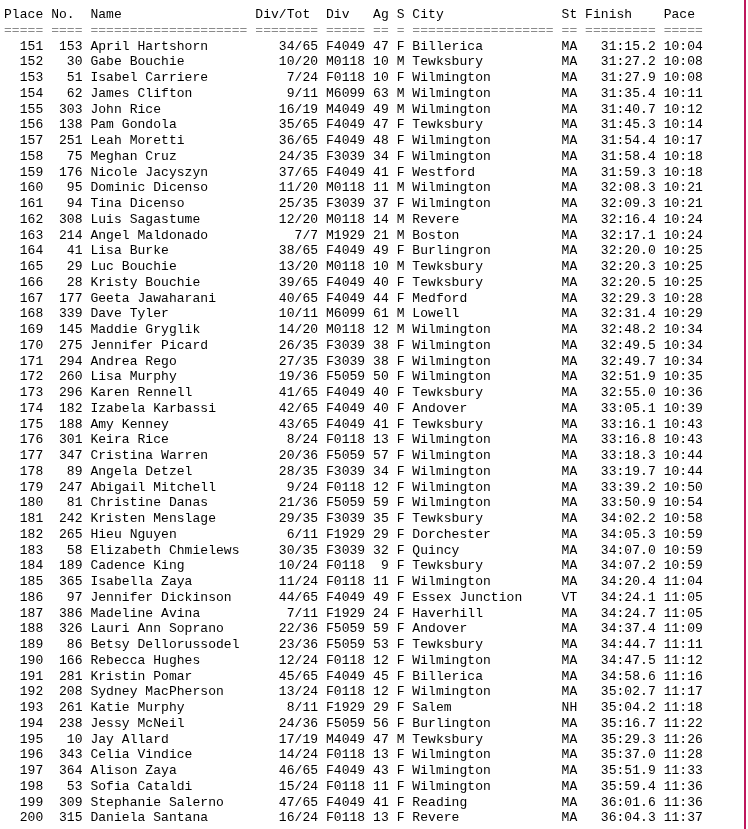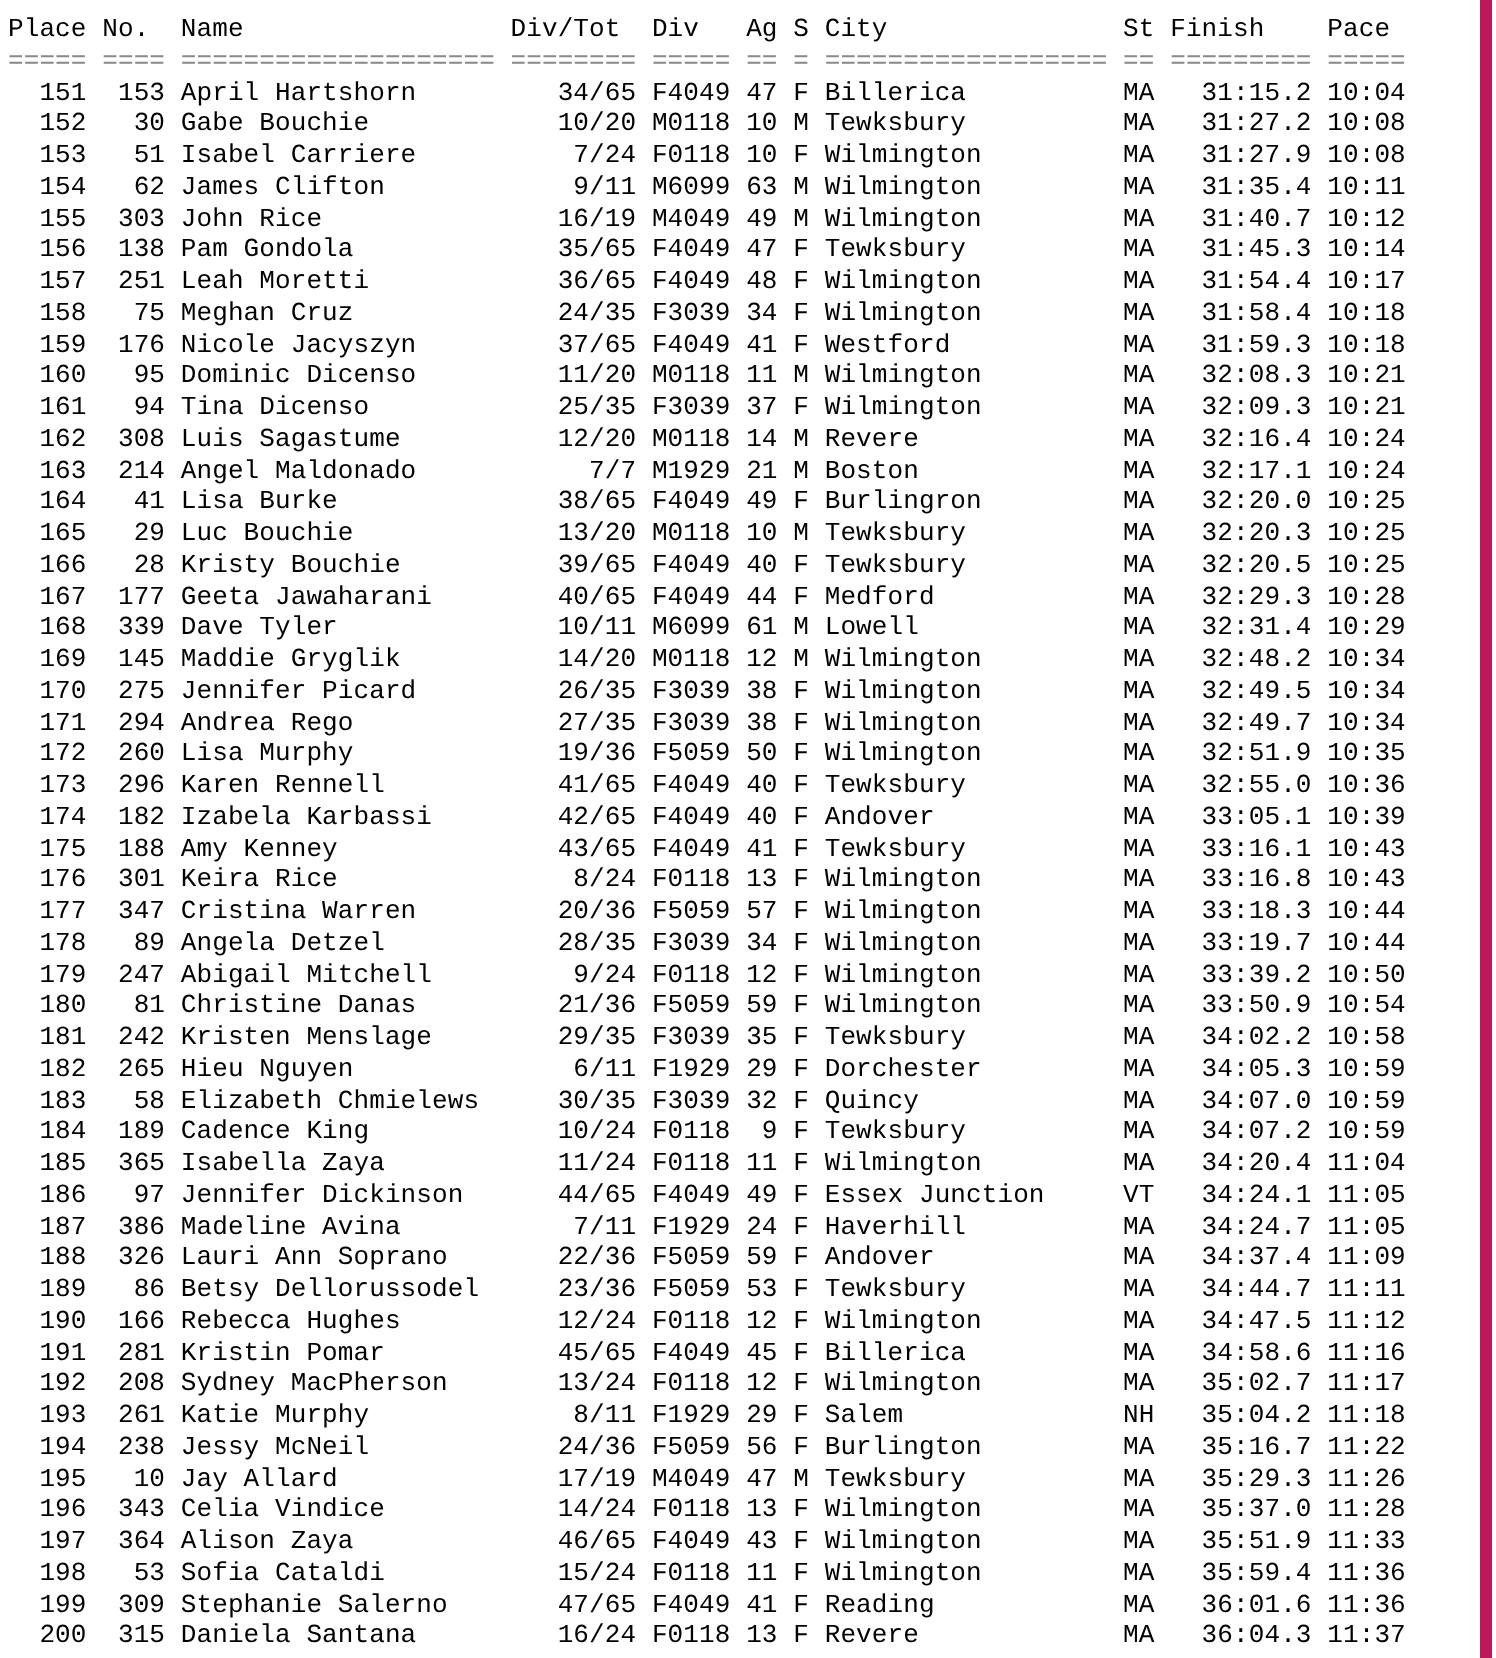--- a/index.html
+++ b/index.html
@@ -12,21 +12,21 @@
       height: 829px;
       overflow: hidden;
       position: relative;
     }
     .page {
       position: absolute;
       left: 0;
       top: 0;
       width: 746px;
       height: 829px;
-      border-right: 6px solid #be185d;
+      border-right: 2px solid #be185d;
       box-sizing: border-box;
     }
     pre.results {
       margin: 0;
       padding: 7px 0 0 4px;
       font-family: "Liberation Mono", "DejaVu Sans Mono", monospace;
       font-size: 13px;
       line-height: 15.75px;
       color: #000000;
       white-space: pre;

